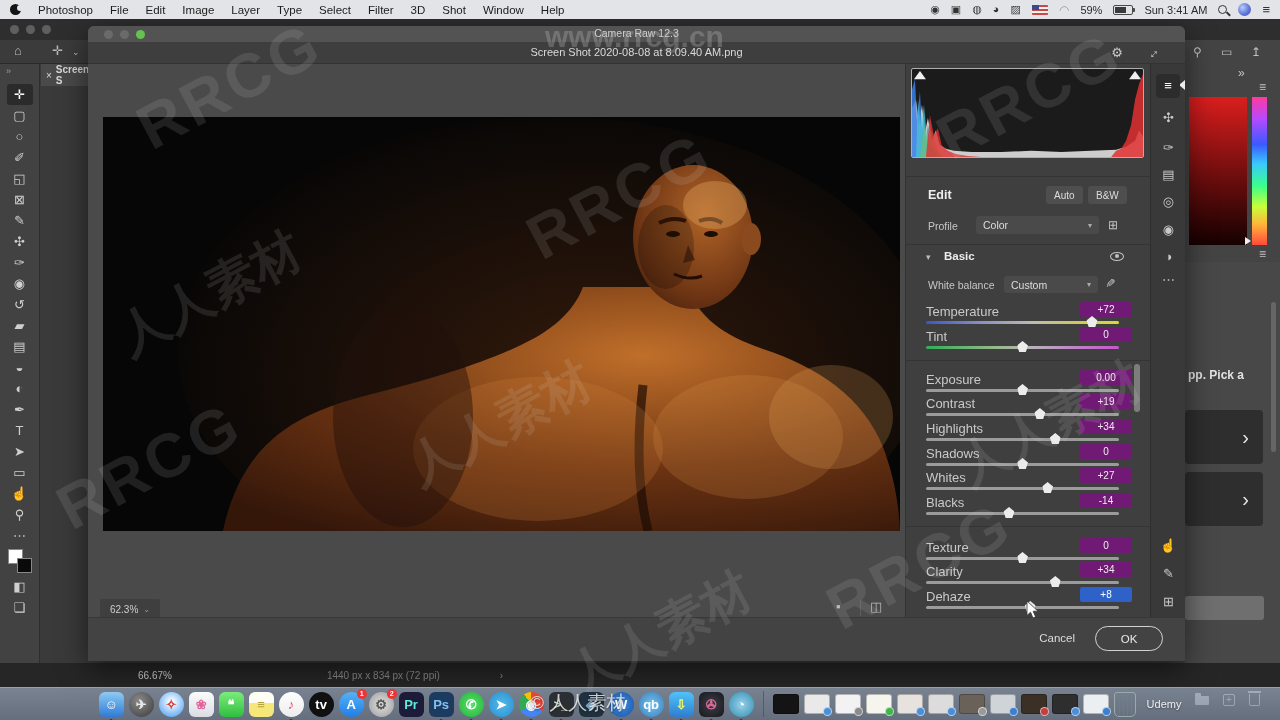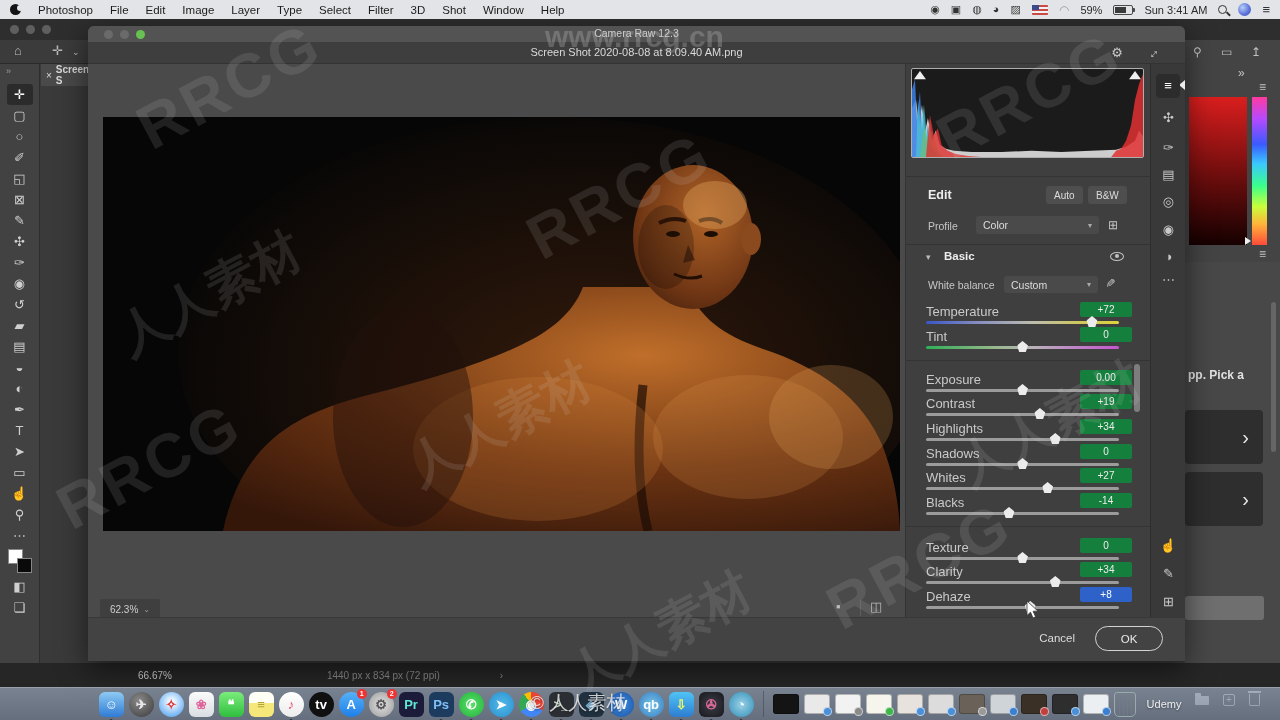--- a/index.html
+++ b/index.html
@@ -81,21 +81,21 @@
   #profile-row{position:absolute;left:0;top:152px;width:245px;height:24px;}
   .plabel{position:absolute;font-size:10.5px;color:#c6c6c6;}
   .dd{position:absolute;height:18px;background:#4a4a4a;border-radius:3px;color:#ddd;font-size:10.5px;display:flex;align-items:center;padding:0 7px;}
   .dd .chev{margin-left:auto;font-size:8px;color:#aaa;}
   #basic-row{position:absolute;left:0;top:186px;width:245px;height:20px;}
   #wb-row{position:absolute;left:0;top:212px;width:245px;height:22px;}
   .eye{position:absolute;width:14px;height:9px;border:1.5px solid #c2c2c2;border-radius:50%;}
   .eye::after{content:"";position:absolute;left:3.5px;top:1px;width:4px;height:4px;border-radius:50%;background:#c2c2c2;}
   .srow{position:absolute;left:20px;width:193px;height:24px;}
   .slab{position:absolute;left:0;top:0;font-size:13px;color:#c9c9c9;}
-  .val{position:absolute;right:-13px;top:-2px;width:52px;height:15px;background:#15803d;border-radius:2px;color:#ececec;font-size:10px;text-align:center;line-height:15px;}
+  .val{position:absolute;right:-13px;top:-2px;width:52px;height:15px;background:#701a75;border-radius:2px;color:#ececec;font-size:10px;text-align:center;line-height:15px;}
   .val.sel{background:#2e62c8;color:#fff;}
   .track{position:absolute;left:0;top:17px;width:193px;height:3px;border-radius:2px;background:#9b9b9b;}
   .track-temp{background:linear-gradient(90deg,#3a55c8,#8a8fc0 28%,#bdbcae 55%,#cfc85a 80%,#ded43c);}
   .track-tint{background:linear-gradient(90deg,#2fae57,#96b88a 35%,#b9b3b9 55%,#bf7ec8 80%,#c754ce);}
   .handle{position:absolute;top:-5px;width:11px;height:11px;background:#ececec;clip-path:polygon(50% 0,100% 40%,80% 100%,20% 100%,0 40%);transform:translateX(-50%);}
   #panel-scroll{position:absolute;left:228px;top:300px;width:6px;height:48px;background:#7d7d7d;border-radius:3px;}
   
   #acr-strip{position:absolute;left:1062px;top:38px;width:35px;height:553px;background:#393939;border-left:1px solid #2e2e2e;}
   .strip-ico{position:absolute;left:0;width:35px;text-align:center;color:#c9c9c9;font-size:13px;}
   .strip-ico.selected{left:5px;width:24px;height:24px;background:#2c2c2c;border-radius:4px;line-height:24px;color:#fff;}

